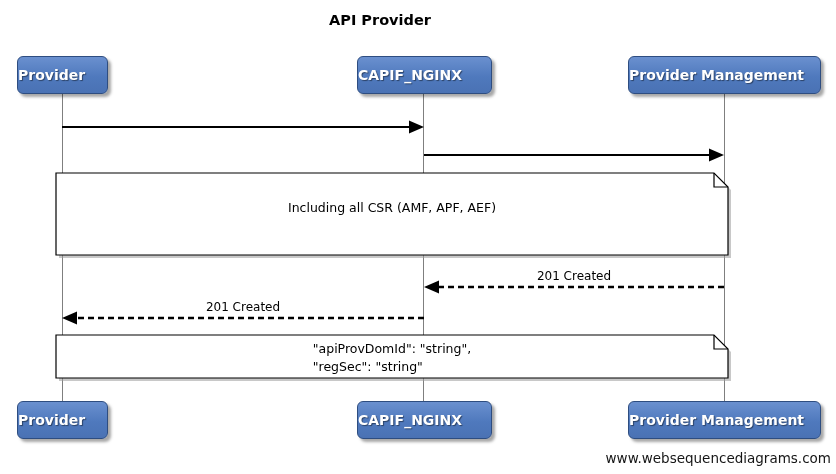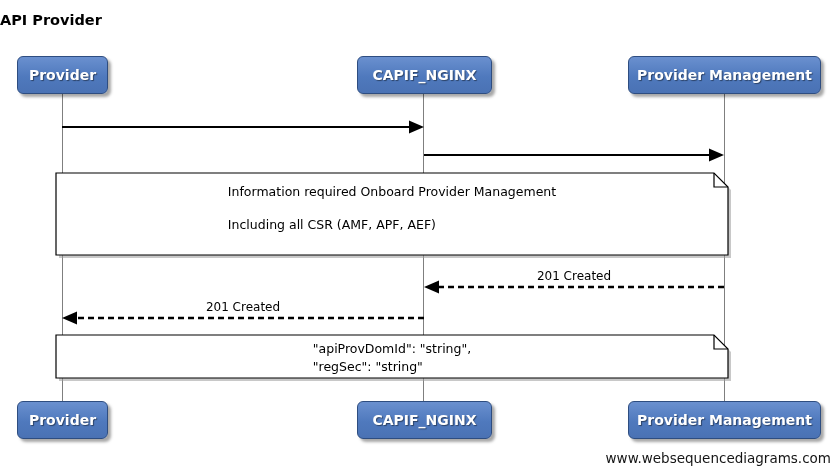--- a/index.html
+++ b/index.html
@@ -1,30 +1,30 @@
 <!DOCTYPE html>
 <html><head>
 <meta charset="utf-8">
 <style>
   html,body{margin:0;padding:0;background:#fff;}
   .stage{
     position:relative;width:836px;height:474px;background:#ffffff;overflow:hidden;
     font-family:"DejaVu Sans","Liberation Sans",sans-serif;color:#000;
   }
   .title{
-    position:absolute;left:0;top:12px;width:760px;text-align:left;
+    position:absolute;left:0;top:12px;width:760px;text-align:center;
     font-size:14.5px;font-weight:bold;color:#000;
   }
   svg.canvas{position:absolute;left:0;top:0;}
   .actor{
     position:absolute;height:36px;border-radius:6px;
     background:linear-gradient(180deg,#6a90cf 0%,#4f79bd 55%,#4a72b4 100%);
     border:1px solid #2e4d80;
     box-shadow:3px 3px 3px rgba(0,0,0,0.35);
-    display:flex;align-items:center;justify-content:center;
+    display:flex;align-items:center;
     color:#fff;font-weight:bold;font-size:14px;
     text-shadow:1px 1px 1px rgba(0,0,0,0.45);
     white-space:nowrap;
   }
   .actor-row-top{top:56px;}
   .actor-row-bottom{top:401px;}
   .actor-provider{left:17px;width:89px;}
   .actor-capif{left:357px;width:133px;}
   .actor-pm{left:628px;width:191px;}
   .msg-label{
@@ -102,21 +102,20 @@
     <span>CAPIF_NGINX</span>
   </div>
   <div class="actor actor-row-top actor-pm">
     <span>Provider Management</span>
   </div>
 
   <div class="msg-label msg3">201 Created</div>
   <div class="msg-label msg4">201 Created</div>
 
   <div class="note-text note1-text">
-    <div>Information required Onboard Provider Management</div>
     <div class="gap">Including all CSR (AMF, APF, AEF)</div>
   </div>
   <div class="note-text note2-text">
     <div>"apiProvDomId": "string",</div>
     <div>"regSec": "string"</div>
   </div>
 
   <div class="actor actor-row-bottom actor-provider">
     <span>Provider</span>
   </div>

